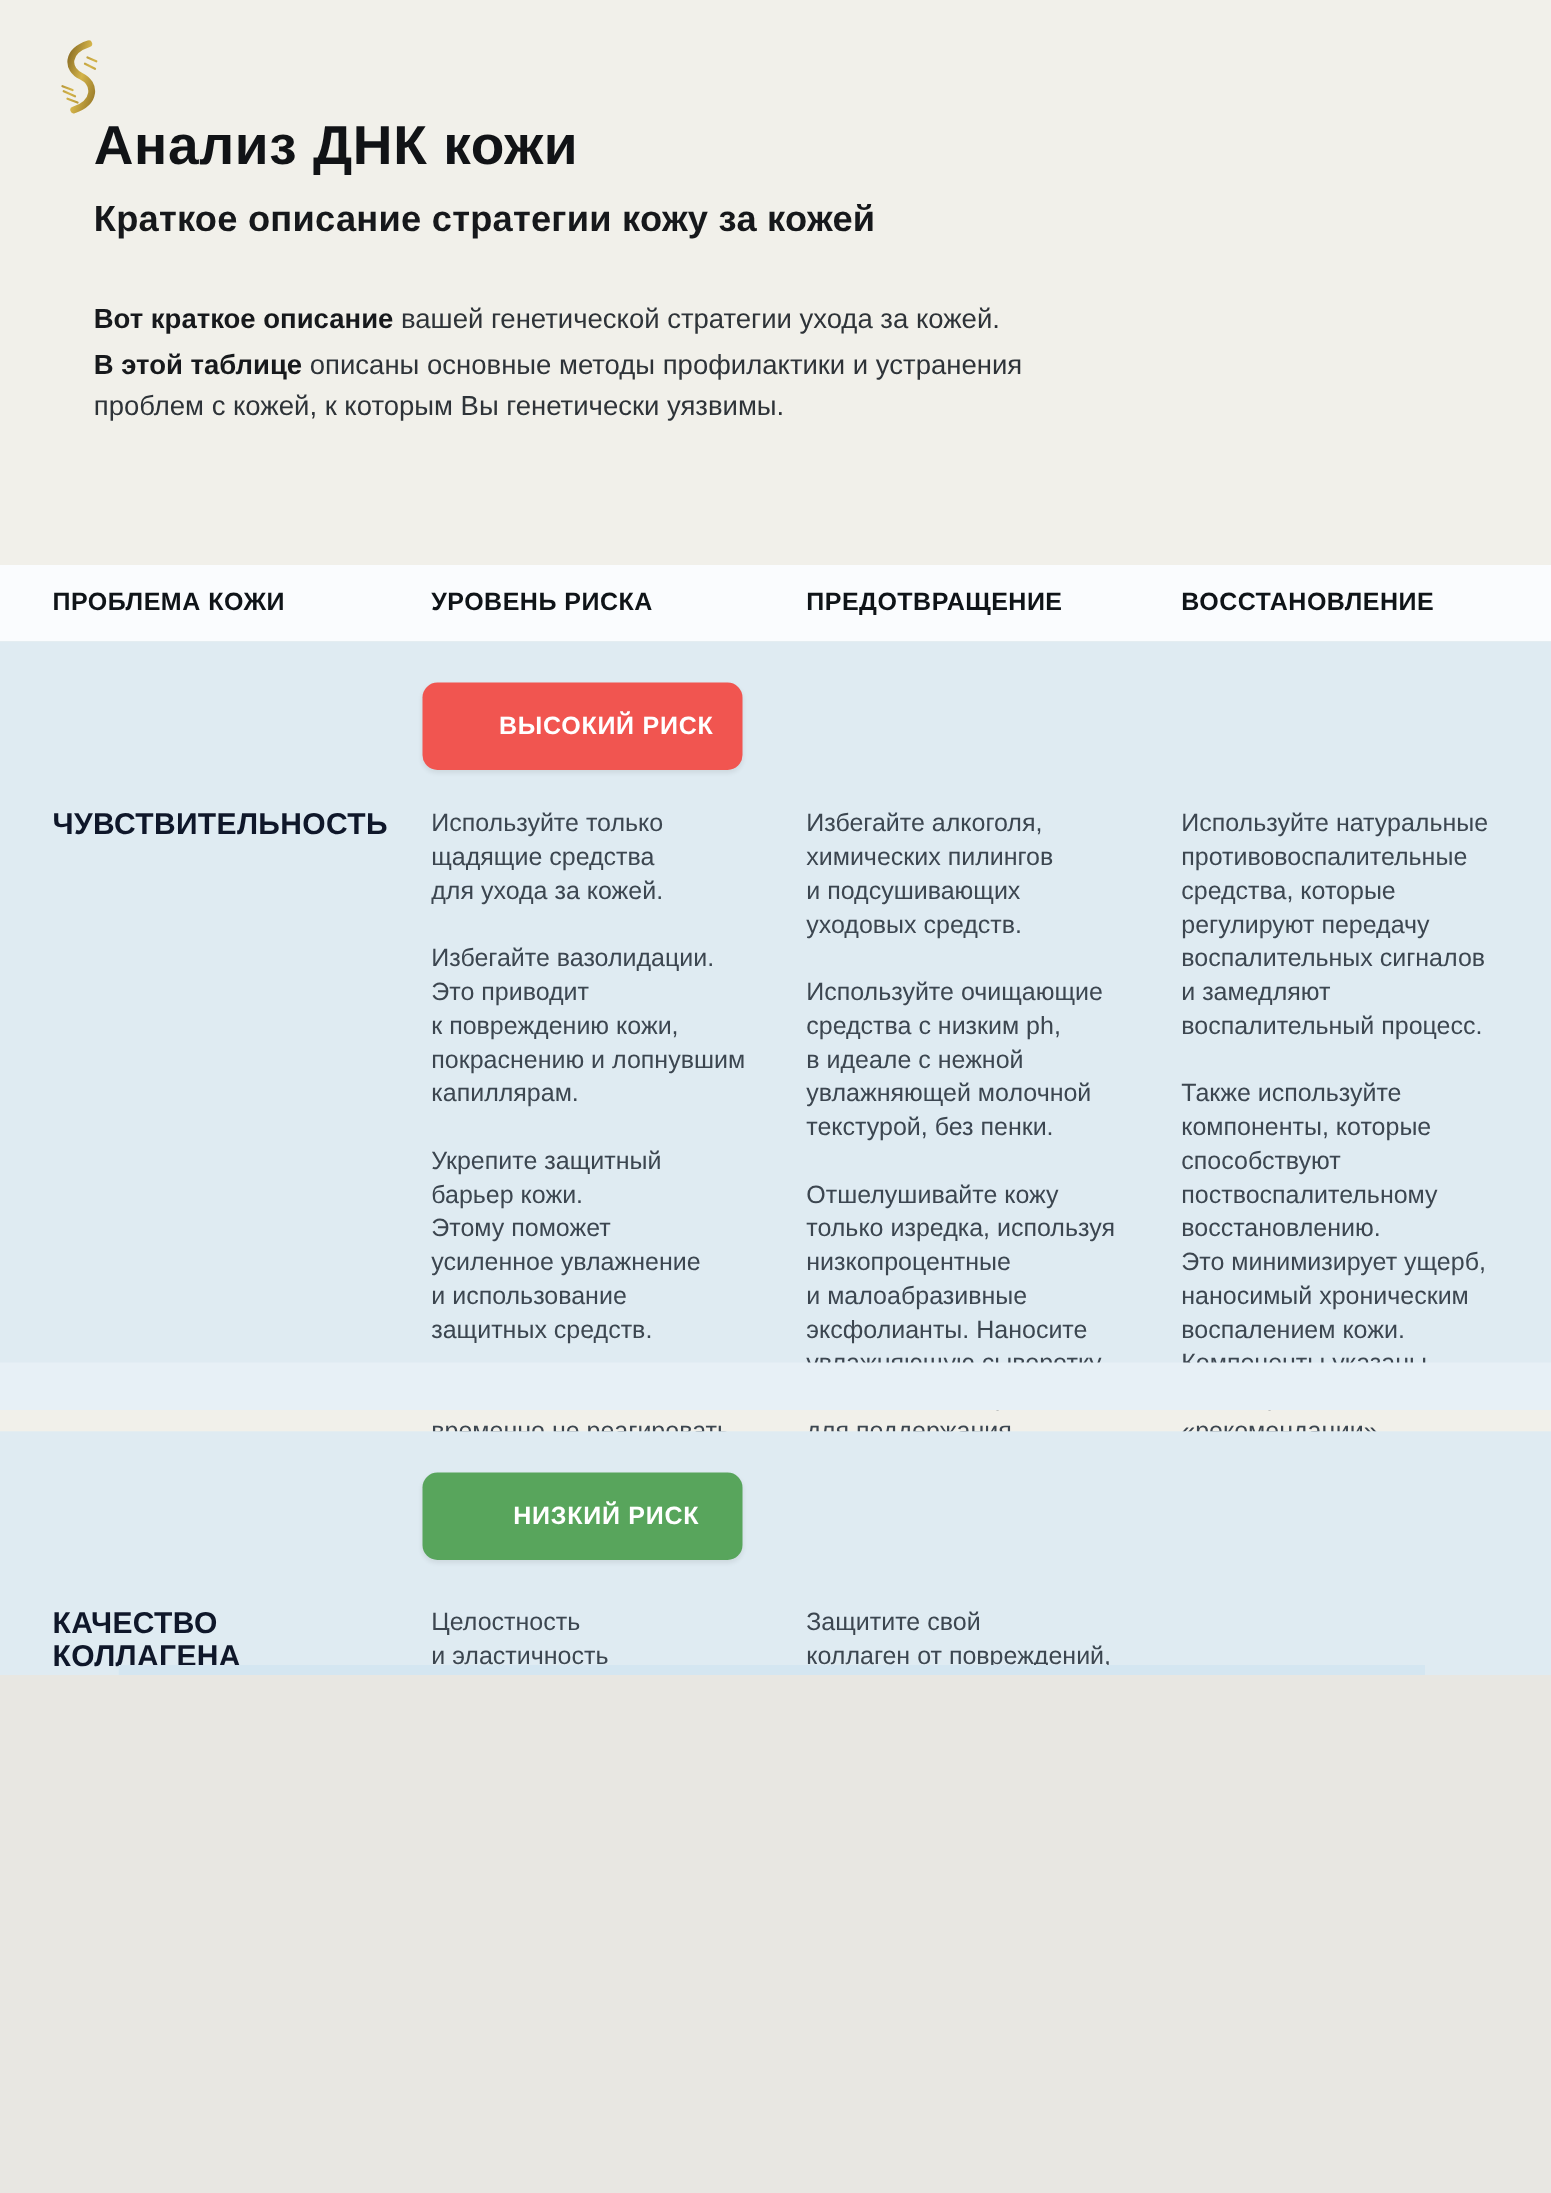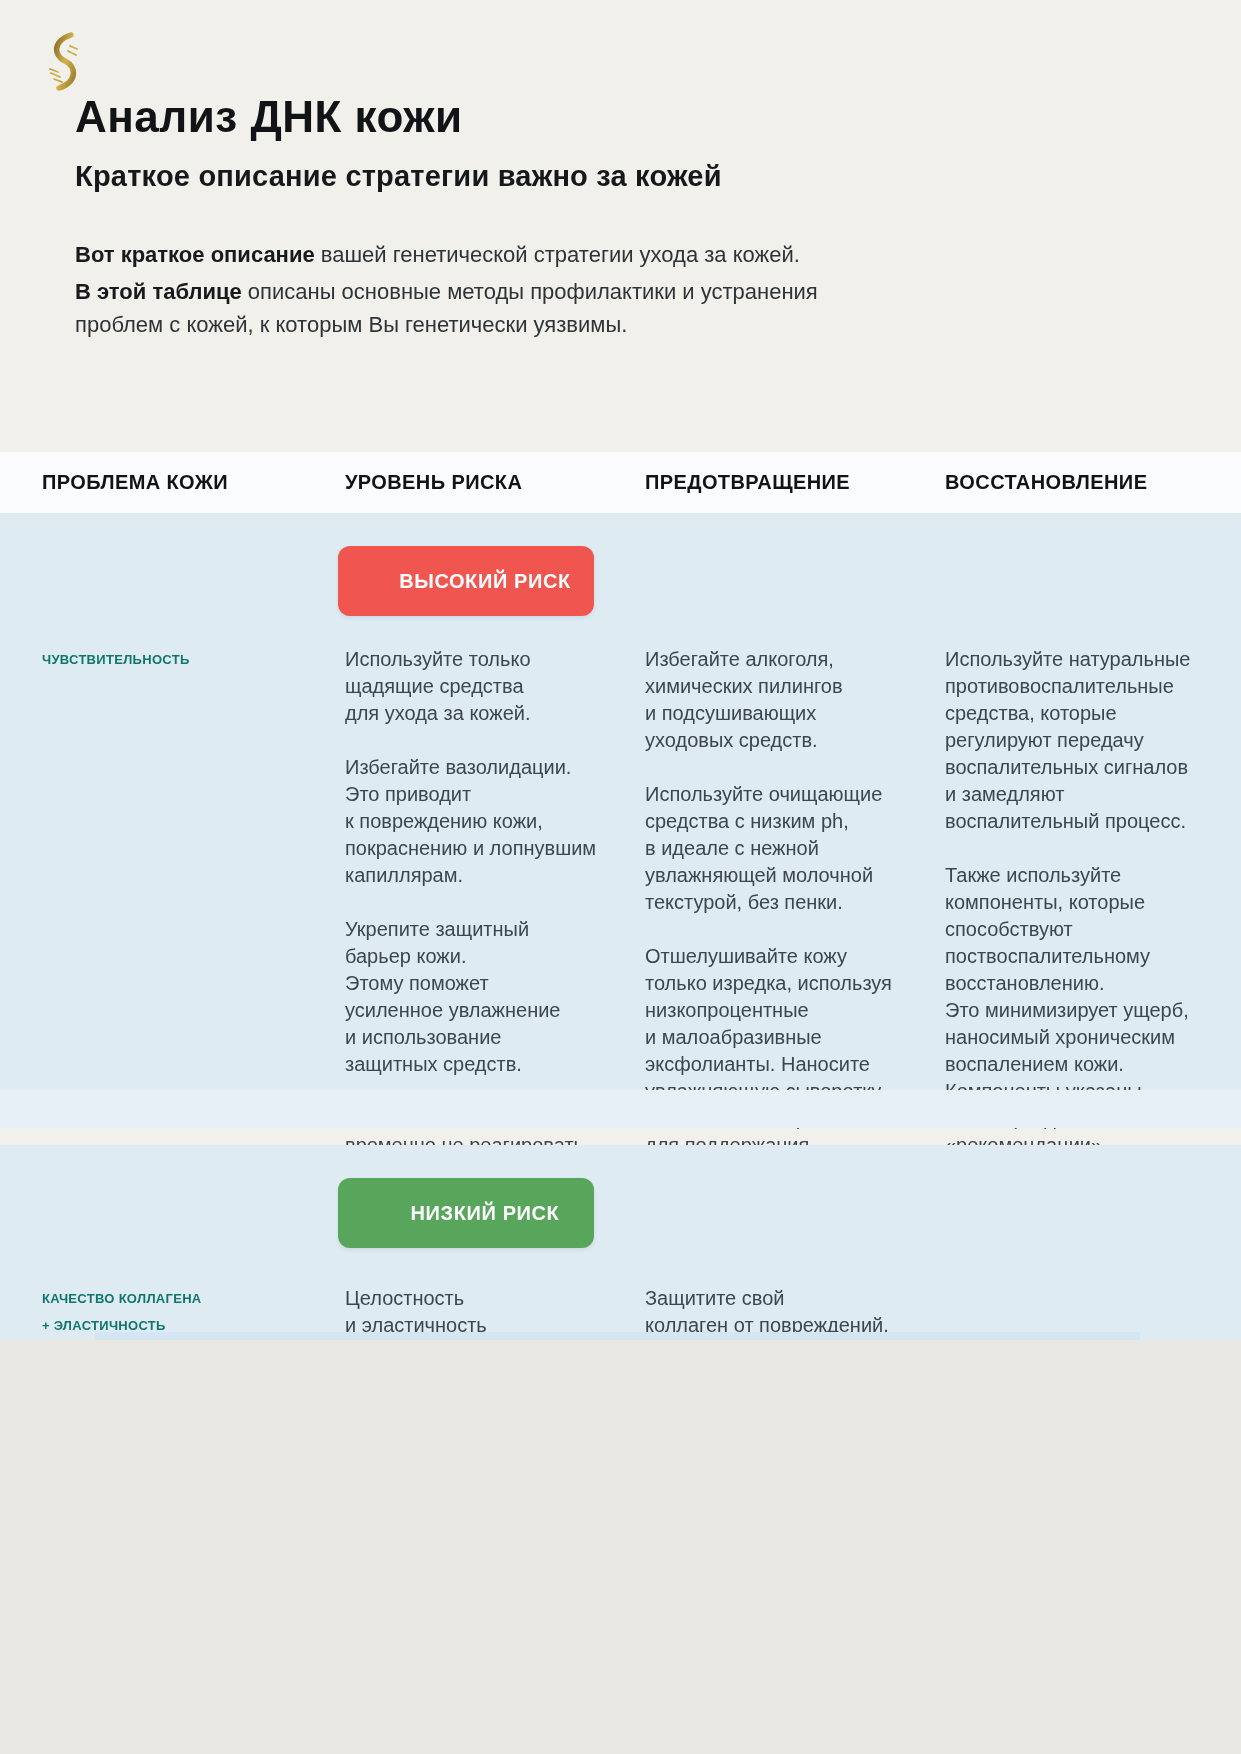--- a/index.html
+++ b/index.html
@@ -61,21 +61,21 @@
     position:absolute;left:338px;top:33px;width:218px;height:70px;
     border-radius:12px;display:flex;align-items:center;justify-content:center;
     color:#ffffff;font-size:20px;font-weight:800;letter-spacing:.6px;
     box-shadow:0 2px 4px rgba(0,0,0,.08);
     padding-left:38px;
   }
   .content{position:absolute;left:0;width:100%;}
   .section-high .content{top:133px;}
   .section-low .content{top:140px;}
   .problem-label{
-    font-size:13px;font-weight:800;color:#0f766e;letter-spacing:.3px;
+    font-size:24px;font-weight:800;color:#0f172a;letter-spacing:.3px;
     line-height:27px;white-space:pre-line;padding-right:16px;
   }
   .cell{
     font-size:20px;line-height:27px;color:#3c4650;
     white-space:pre-line;padding-right:24px;
   }
 
   
   .footer-divider{
     position:absolute;left:0;top:1670px;width:750px;height:3px;background:#a8862f;
@@ -99,21 +99,21 @@
         <stop offset="0" stop-color="#8a6d25"></stop>
         <stop offset="0.5" stop-color="#d4b44a"></stop>
         <stop offset="1" stop-color="#9a7b2a"></stop>
       </linearGradient>
     </defs>
     <path d="M25 3 C7 9 7 23 19 29 C31 35 31 50 13 56" fill="none" stroke="url(#gold)" stroke-width="5.5" stroke-linecap="round"></path>
     <path d="M24 14 l7 3 M22 19 l8 4 M12 40 l-8 -3 M14 45 l-9 -4 M16 50 l-8 -3" stroke="url(#gold)" stroke-width="1.8" stroke-linecap="round"></path>
   </svg>
 
   <h1 class="page-title">Анализ ДНК кожи</h1>
-  <h2 class="page-subtitle">Краткое описание стратегии важно за кожей</h2>
+  <h2 class="page-subtitle">Краткое описание стратегии кожу за кожей</h2>
 
   <p class="intro-p intro-1"><b>Вот краткое описание</b><span> вашей генетической стратегии ухода за кожей.</span></p>
 
   <p class="intro-p intro-2"><b>В этой таблице</b><span> описаны основные методы профилактики и устранения
 проблем с кожей, к которым Вы генетически уязвимы.</span></p>
 
   <div class="thead">
     <div class="row-grid">
       <div class="th">ПРОБЛЕМА КОЖИ</div>
       <div class="th">УРОВЕНЬ РИСКА</div>

